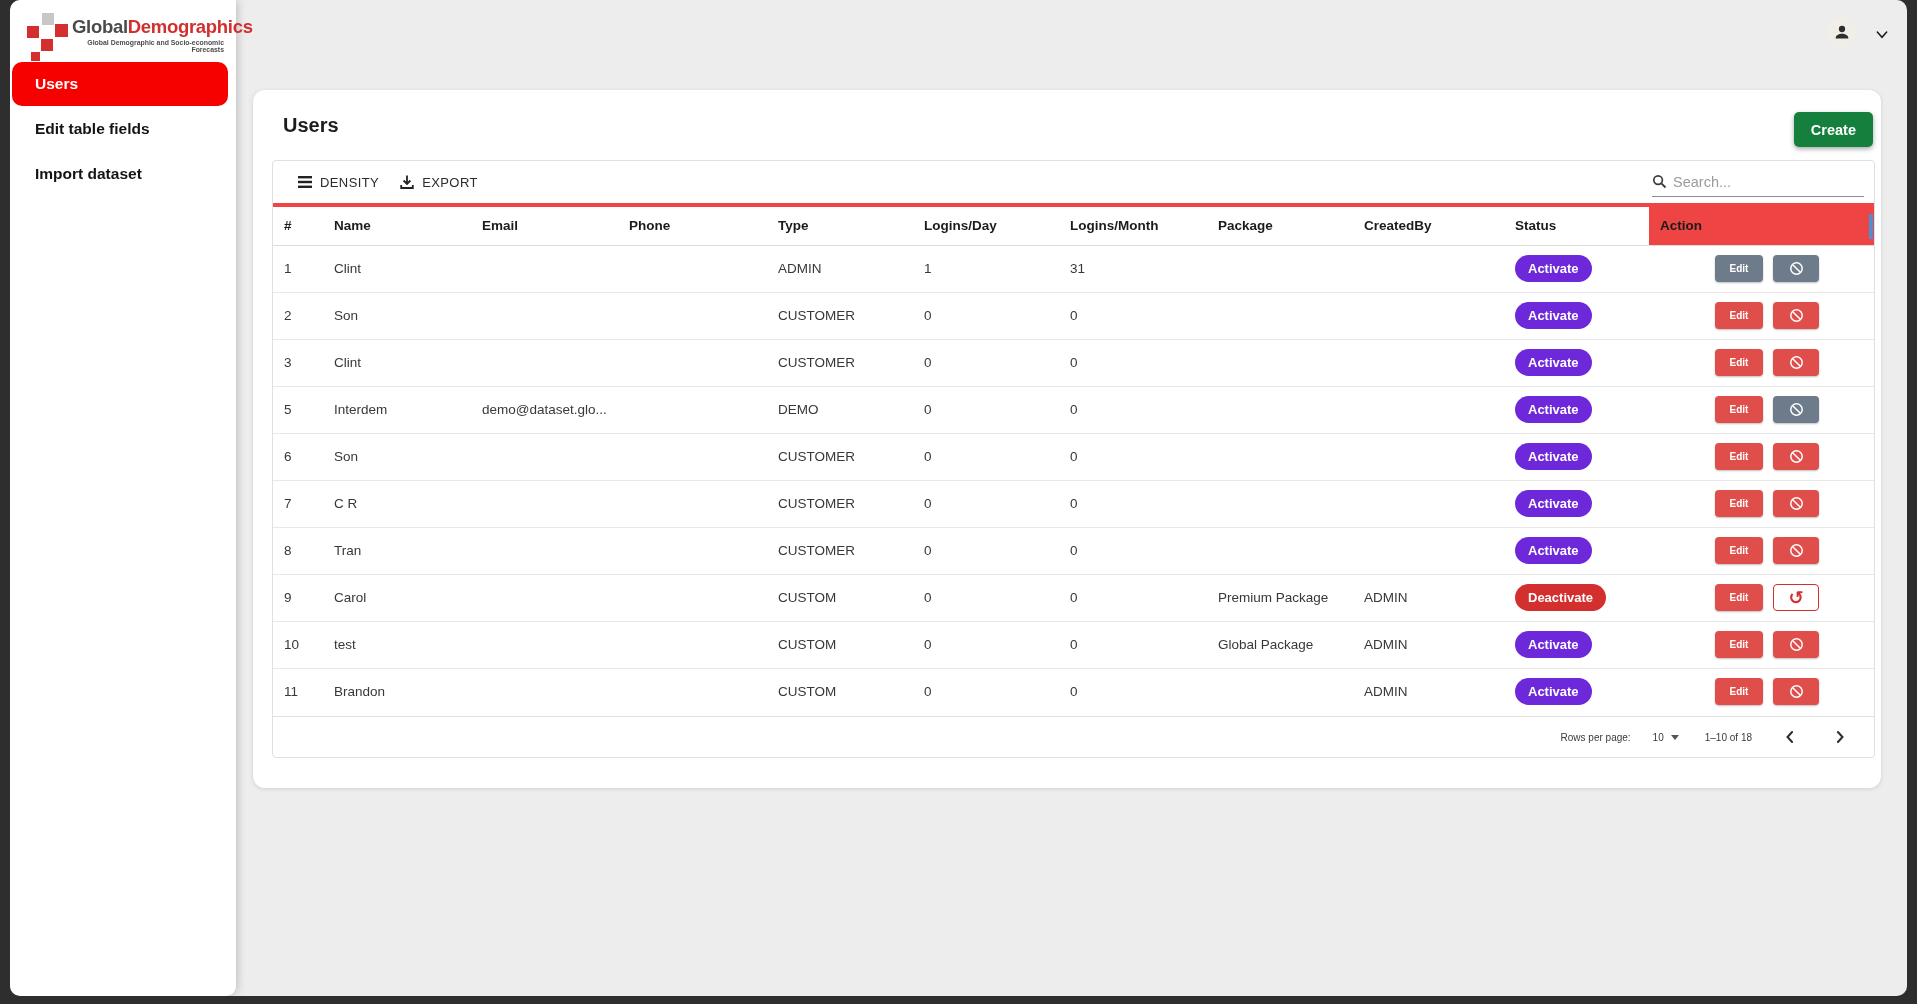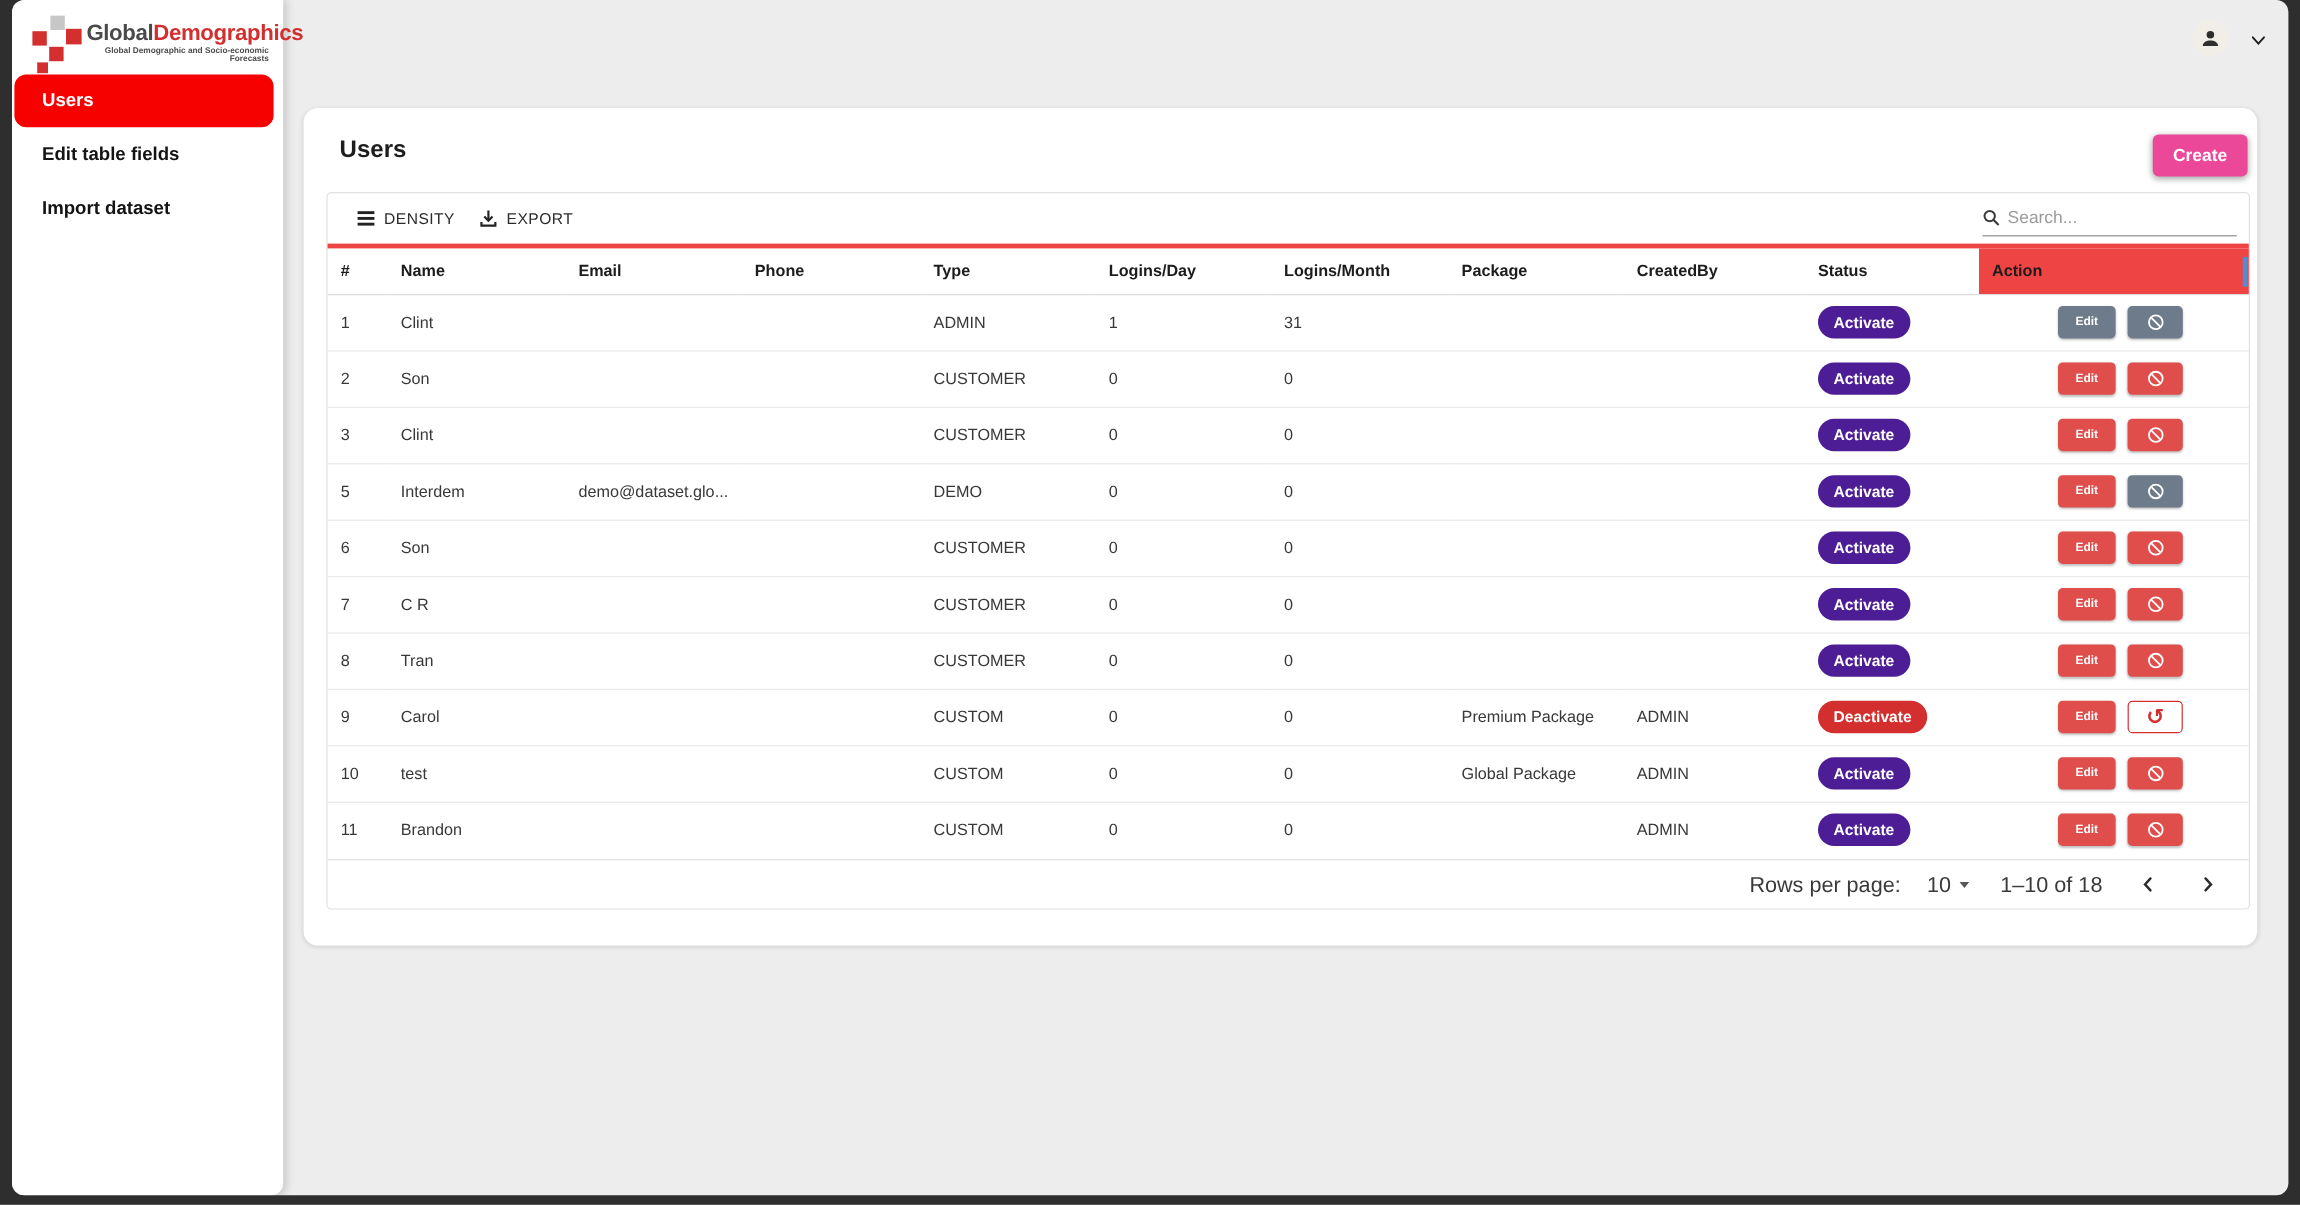--- a/index.html
+++ b/index.html
@@ -69,38 +69,38 @@
              color:#1c1c1c; border-bottom:1px solid #dcdcdc; position:relative; }
   thead th.action-th { background:#ef4444; }
   .blue-tick { position:absolute; right:1px; top:7px; width:4px; height:25px; background:#4d8fd1; }
   tbody td { height:47px; padding-left:11px; font-size:13.5px; color:#383838; border-top:1px solid #e8e8e8;
              white-space:nowrap; overflow:hidden; }
   tbody tr:first-child td { border-top:none; }
 
   .pill { display:inline-block; min-width:66px; text-align:center; padding:6px 13px; border-radius:15px;
           color:#fff; font-size:13px; font-weight:700; border:none; cursor:pointer;
           font-family:"Liberation Sans","DejaVu Sans",sans-serif; }
-  .pill-green { background:#4c1d95; }
+  .pill-green { background:#6d28d9; }
   .pill-red   { background:#d32f2f; }
 
   .action-cell-inner { display:flex; gap:10px; padding-left:55px; align-items:center; }
   .act-btn { height:27px; border:none; border-radius:4px; cursor:pointer; display:flex;
              align-items:center; justify-content:center; box-shadow:0 1px 2px rgba(0,0,0,.25);
              font-family:"Liberation Sans","DejaVu Sans",sans-serif; }
   .edit-btn { width:48px; color:#fff; font-size:10px; font-weight:700; }
   .icon-btn { width:46px; }
   .btn-red  { background:#e04e4c; }
   .btn-gray { background:#6e7b8a; }
   .btn-restore { background:#ffffff; border:1.5px solid #d32f2f; box-shadow:none; }
   .restore-glyph { display:none; color:#d32f2f; font-size:18px; font-weight:700; line-height:1;
                    font-family:"DejaVu Sans",sans-serif; }
 
   .pagination { position:absolute; left:0; right:0; bottom:0; height:41px; border-top:1px solid #e0e0e0;
                 display:flex; align-items:center; justify-content:flex-end; gap:26px; padding-right:22px;
-                font-size:18px; color:#3a3a3a; }
+                font-size:10px; color:#3a3a3a; }
   .rpp { display:flex; align-items:center; gap:22px; }
   .rpp-select { display:flex; align-items:center; gap:7px; cursor:pointer; }
   .caret-down { width:0; height:0; border-left:4.5px solid transparent; border-right:4.5px solid transparent;
                 border-top:5px solid #555; }
   .page-btn { background:none; border:none; cursor:pointer; padding:2px; display:flex; align-items:center; }
   .pager-chevrons { display:flex; gap:26px; }
 </style>
 </head>
 <body>
 
@@ -138,21 +138,21 @@
     </div>
     <div class="nav" id="nav">
         <div class="nav-item active" style="background: rgb(247, 0, 0);">Users</div>
         <div class="nav-item">Edit table fields</div>
         <div class="nav-item">Import dataset</div>
       </div>
   </div>
 
   <div class="card">
     <div class="card-title">Users</div>
-    <button class="create-btn" style="background: #ec4899; margin-left: 40px;">Create</button>
+    <button class="create-btn" style="background: #15803d; margin-left: 40px;">Create</button>
 
     <div class="table-wrap">
       <div class="toolbar">
         <button class="tool-btn">
           <svg width="16" height="14" viewBox="0 0 16 14">
             <rect x="1" y="1" width="14" height="2.4" fill="#222"></rect>
             <rect x="1" y="5.8" width="14" height="2.4" fill="#222"></rect>
             <rect x="1" y="10.6" width="14" height="2.4" fill="#222"></rect>
           </svg>
           <span>DENSITY</span>

